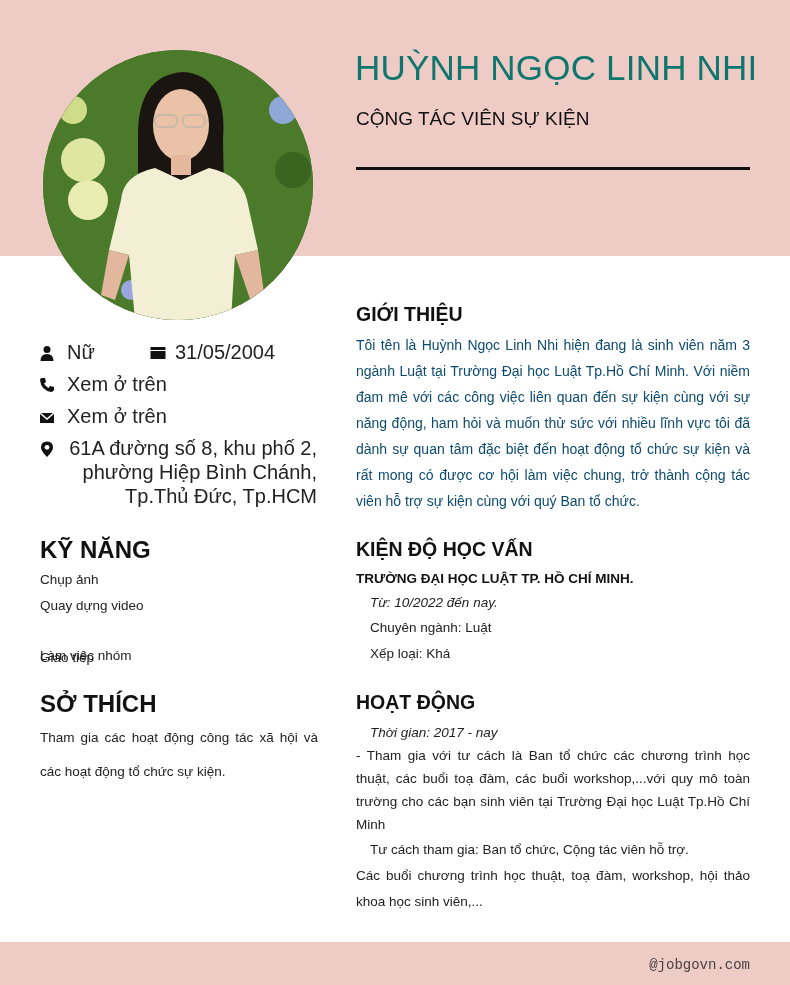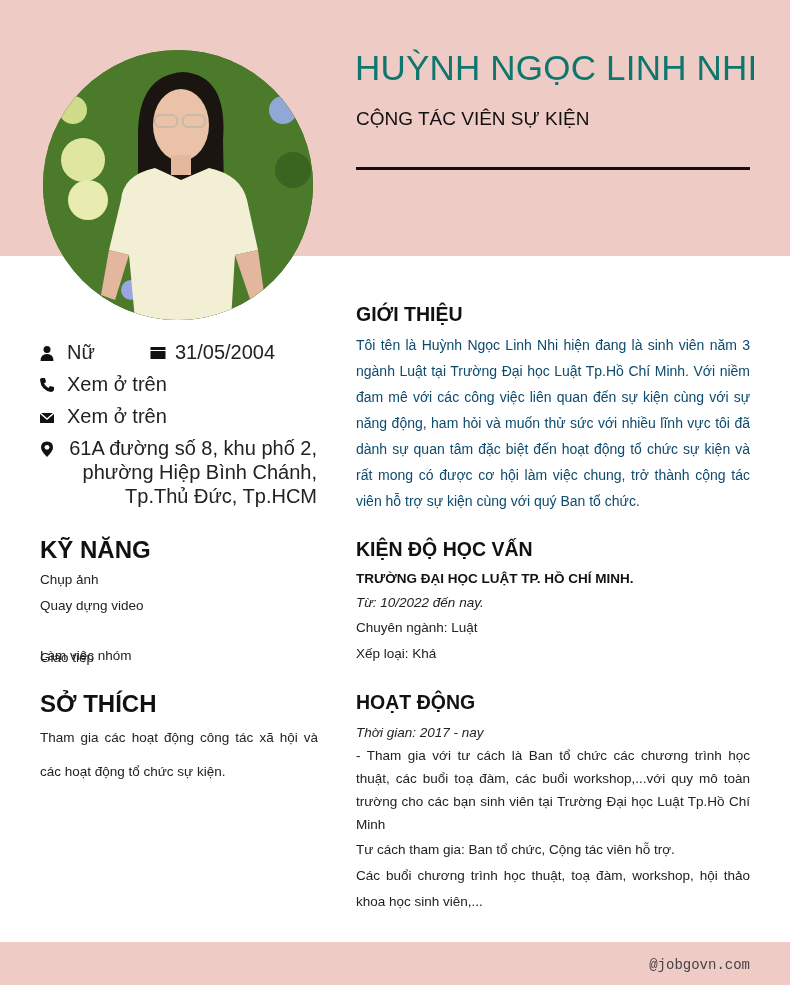--- a/index.html
+++ b/index.html
@@ -23,21 +23,21 @@
   .icon svg { width: 16px; height: 16px; display: block; }
 
   .left-h { position: absolute; left: 40px; font-size: 24px; font-weight: bold; color: #111; }
   .skill { position: absolute; left: 40px; font-size: 13.5px; color: #222; }
   .hobby { position: absolute; left: 40px; top: 721px; width: 278px; font-size: 13.5px; line-height: 34px; color: #222; text-align: justify; }
 
   .right-h { position: absolute; left: 356px; font-size: 19.5px; font-weight: bold; color: #111; }
   .intro { position: absolute; left: 356px; top: 332px; width: 394px; font-size: 14px; line-height: 26px; color: #0c4a6e; text-align: justify; }
   .edu-school { position: absolute; left: 356px; top: 571px; font-size: 13.5px; font-weight: bold; color: #111; }
   .italic { font-style: italic; }
-  .line { position: absolute; left: 356px; font-size: 13.5px; color: #222; }
+  .line { position: absolute; left: 370px; font-size: 13.5px; color: #222; }
   .act-desc { position: absolute; left: 356px; top: 744px; width: 394px; font-size: 13.5px; line-height: 23px; color: #222; text-align: justify; }
   .act-desc2 { position: absolute; left: 356px; top: 863px; width: 394px; font-size: 13.5px; line-height: 26px; color: #222; text-align: justify; }
 </style>
 </head>
 <body>
 
 <div class="header-band"></div>
 
 <div class="avatar">
   <svg viewBox="0 0 270 270">

